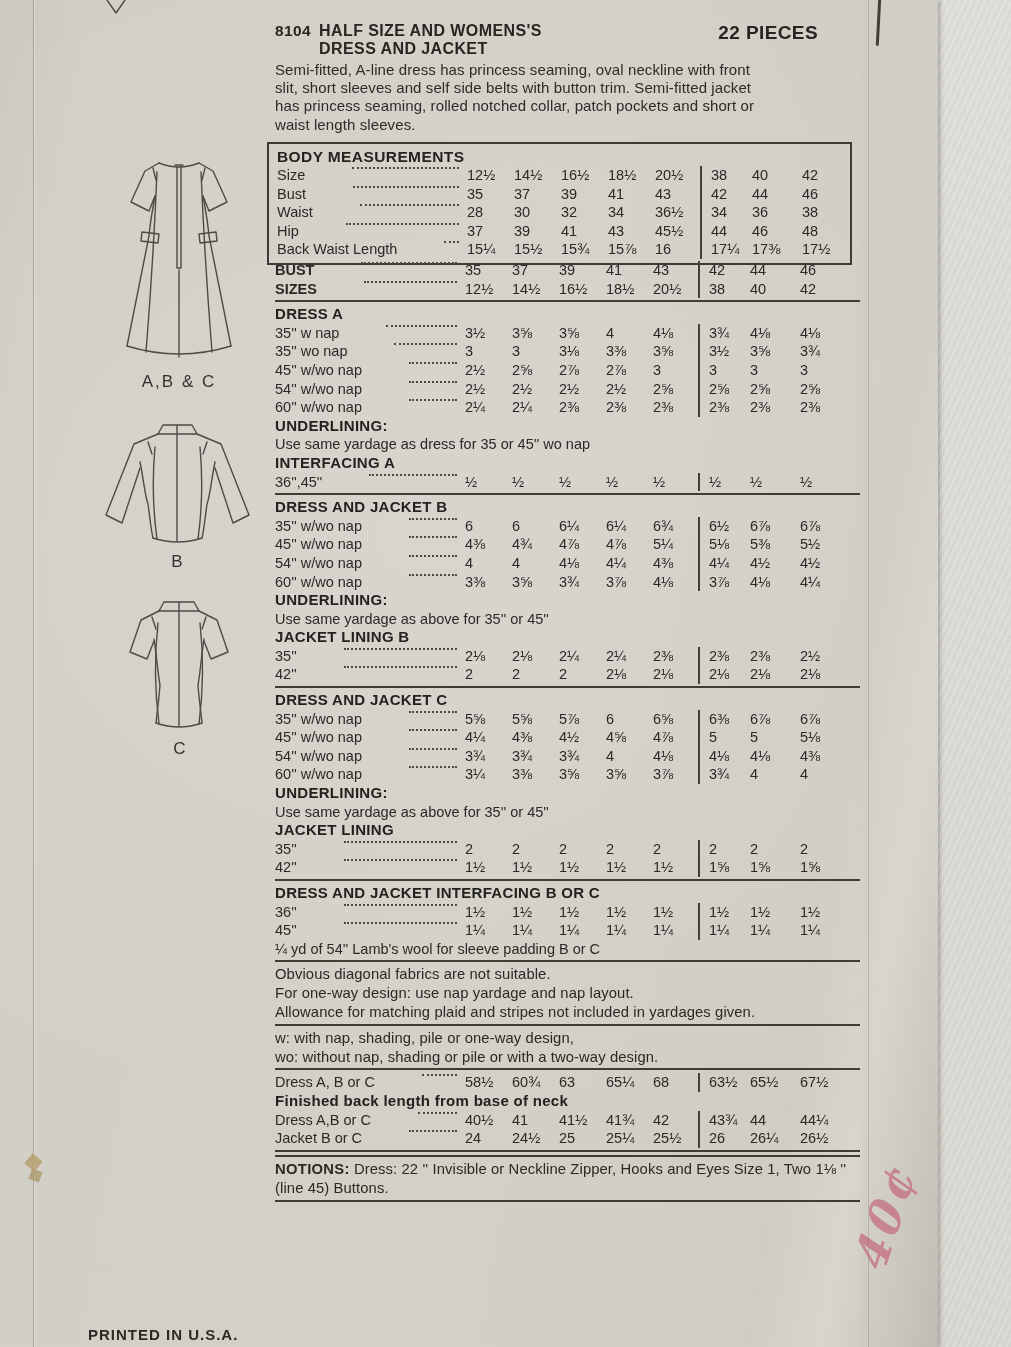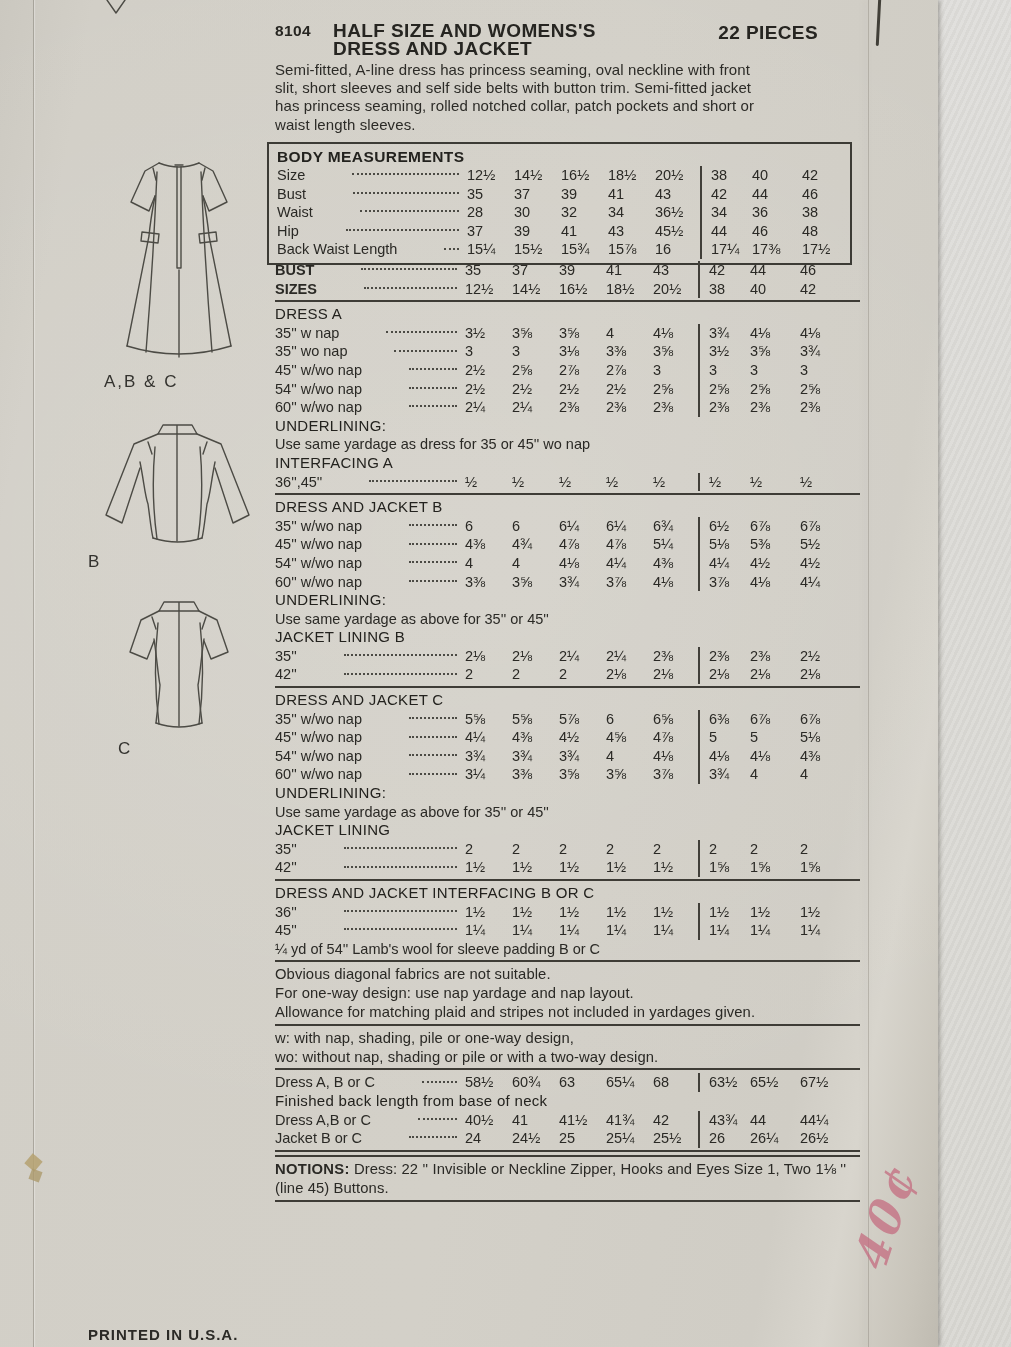--- a/index.html
+++ b/index.html
@@ -33,56 +33,56 @@
   .tape-spot{position:absolute;left:27px;top:1156px;width:13px;height:13px;
     background:#b5a170;transform:rotate(40deg);opacity:.85;}
   .tape-spot2{position:absolute;left:30px;top:1170px;width:11px;height:11px;
     background:#ac9a6c;transform:rotate(20deg);opacity:.8;}
   .corner-mark{position:absolute;left:104px;top:0;}
 
   
   .header{position:absolute;left:275px;top:22px;width:565px;}
   .hrow{display:flex;}
   .pattern-no{font-weight:bold;font-size:15.5px;letter-spacing:.4px;color:#262521;}
-  .title-lines{margin-left:22px;font-weight:bold;font-size:19px;letter-spacing:.4px;color:#262521;line-height:18px;}
+  .title-lines{margin-left:8px;font-weight:bold;font-size:16px;letter-spacing:.4px;color:#262521;line-height:18px;}
   .pieces{position:absolute;right:22px;top:0;font-weight:bold;font-size:19px;letter-spacing:.4px;color:#262521;}
 
   .description{
     position:absolute;left:275px;top:61px;width:585px;
     font-size:15px;line-height:18.2px;color:#2c2b27;white-space:pre-line;letter-spacing:.1px;
   }
 
   
-  figure{margin:0;position:absolute;text-align:left;}
+  figure{margin:0;position:absolute;text-align:center;}
   figure svg{display:block;margin:0 auto;}
   figcaption{font-size:17px;letter-spacing:2px;color:#33322e;margin-top:4px;font-family:"Liberation Sans",sans-serif;}
   .fig-dress{left:104px;top:150px;width:150px;}
   .fig-jb{left:88px;top:420px;width:180px;}
   .fig-jc{left:118px;top:597px;width:125px;}
   .sk{stroke:#4c4b45;fill:none;stroke-width:1.4;stroke-linecap:round;stroke-linejoin:round;}
 
   
   .bm-box{
     position:absolute;left:267px;top:142px;width:585px;
     border:2px solid #3c3b35;padding:3px 0 4px 8px;box-sizing:border-box;
     color:#2a2925;
   }
   .bm-title{font-weight:bold;font-size:15.5px;letter-spacing:.4px;line-height:19px;color:#23221e;}
   .main-col{position:absolute;left:275px;top:261px;width:585px;color:#2a2925;}
 
   .trow{display:grid;grid-template-columns:188px repeat(5,47px) repeat(3,50px);
     line-height:18.6px;font-size:14.5px;align-items:baseline;}
-  .lbl-cell{display:flex;align-items:center;overflow:hidden;gap:43px;}
+  .lbl-cell{display:flex;align-items:flex-start;overflow:hidden;gap:43px;}
   .lbl{white-space:nowrap;}
   .bold{font-weight:bold;}
   .leader{flex:1;border-bottom:2px dotted #4b4a44;margin:0 6px 3px 4px;height:1px;}
   .val{padding-left:2px;white-space:nowrap;}
   .vdiv{border-left:2px solid #413f39;padding-left:9px;}
   .span-cell{white-space:nowrap;}
-  .sec-title{font-weight:normal;font-size:15px;letter-spacing:.3px;color:#23221e;}
+  .sec-title{font-weight:bold;font-size:15px;letter-spacing:.3px;color:#23221e;}
   .hrule{border-top:2px solid #3e3c36;margin:2px 0 3px 0;width:585px;}
   .note-block{margin:1px 0 2px 0;font-size:14.8px;line-height:18.8px;white-space:pre-line;letter-spacing:.1px;}
   .para{margin:2px 0 3px 0;font-size:14.8px;line-height:18.8px;letter-spacing:.1px;width:592px;}
   .para b{letter-spacing:.3px;}
 
   .printed{position:absolute;left:88px;top:1326px;font-weight:bold;font-size:15px;
     letter-spacing:1px;color:#2b2a26;}
   .price-mark{
     position:absolute;left:872px;top:1182px;width:110px;
     font-family:"DejaVu Serif",serif;font-style:italic;font-weight:bold;

